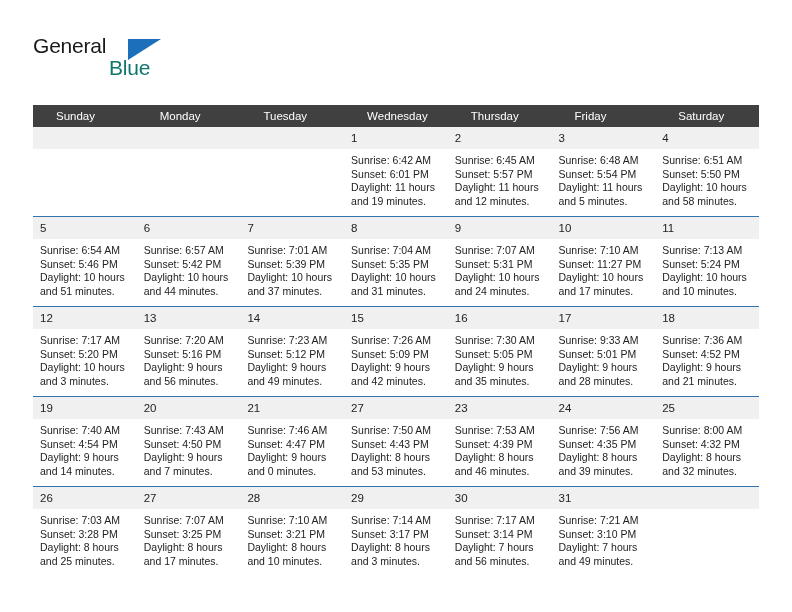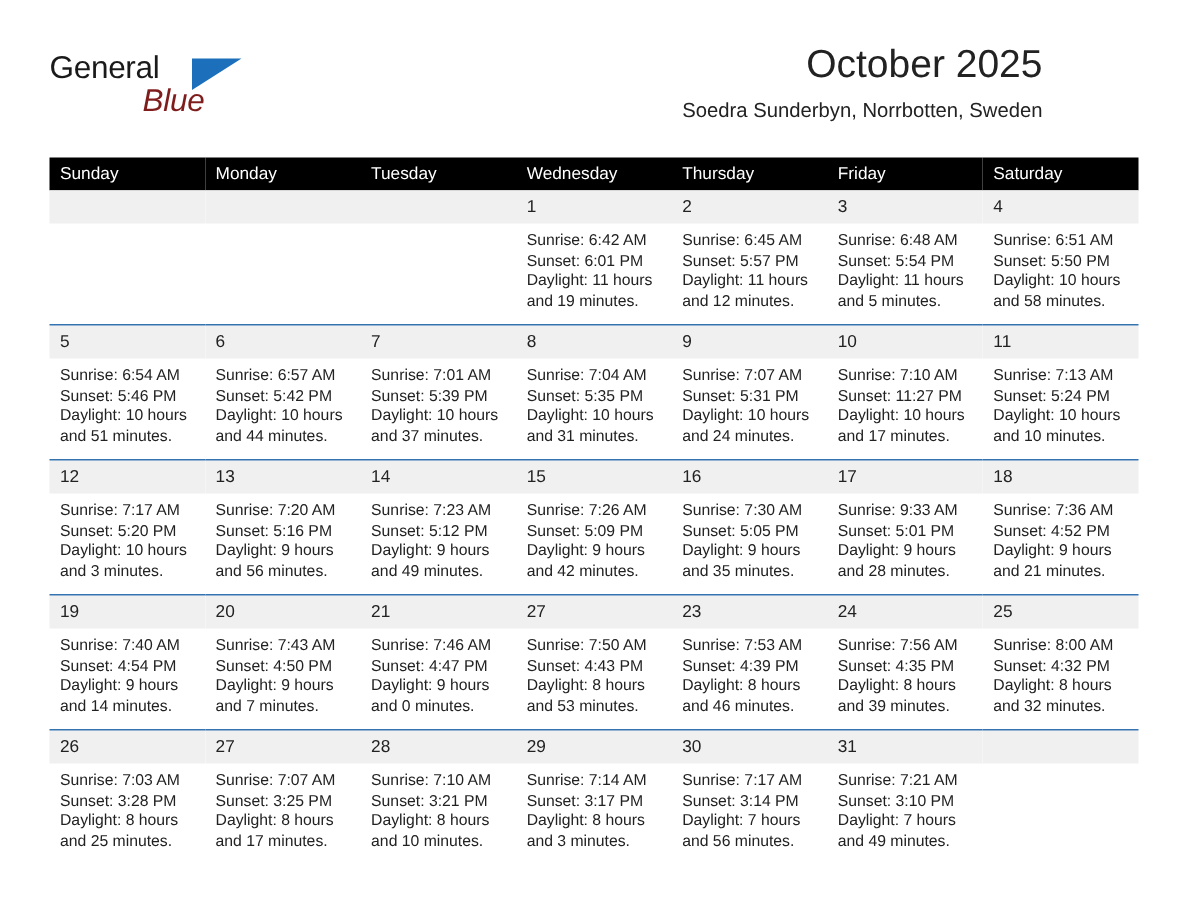--- a/index.html
+++ b/index.html
@@ -50,27 +50,26 @@
     position: absolute;
     left: 95px;
     top: 5px;
     width: 0;
     height: 0;
     border-left: 33px solid #1c6fba;
     border-bottom: 21px solid transparent;
   }
   .logo-blue {
     position: absolute;
-    left: 62px;
+    left: 76px;
     top: 22px;
     font-size: 21px;
     letter-spacing: -0.2px;
-    color: #7f1d1d;
+    color: #0f766e;
     font-family: "Liberation Sans", sans-serif;
-    font-style: italic;
   }
 
   .title-block {
     position: absolute;
     right: 0;
     top: 0;
     text-align: right;
   }
   .month-title {
     font-size: 26px;
@@ -88,26 +87,26 @@
   
   .calendar {
     position: absolute;
     left: 33px;
     top: 105px;
     width: 726px;
     border-collapse: collapse;
     table-layout: fixed;
   }
   .calendar th {
-    background: #000000;
+    background: #404040;
     color: #ffffff;
     font-size: 11.5px;
     font-weight: normal;
     text-align: left;
-    padding: 5px 0 5px 7px;
+    padding: 5px 0 5px 23px;
     height: 19px;
     box-sizing: border-box;
     border: none;
   }
   .calendar td {
     vertical-align: top;
     padding: 0;
     height: 89px;
     border-top: 1px solid #3572b0;
     background: #ffffff;
@@ -145,24 +144,20 @@
 <div class="page">
 
   <div class="header">
 
     <div class="logo">
       <span class="logo-general">General</span>
       <span class="logo-tri"></span>
       <span class="logo-blue">Blue</span>
     </div>
 
-    <div class="title-block">
-      <div class="month-title">October 2025</div>
-      <div class="location">Soedra Sunderbyn, Norrbotten, Sweden</div>
-    </div>
 
   </div>
 
   <table class="calendar">
     <thead>
       <tr>
         <th>Sunday</th>
         <th>Monday</th>
         <th>Tuesday</th>
         <th>Wednesday</th>

